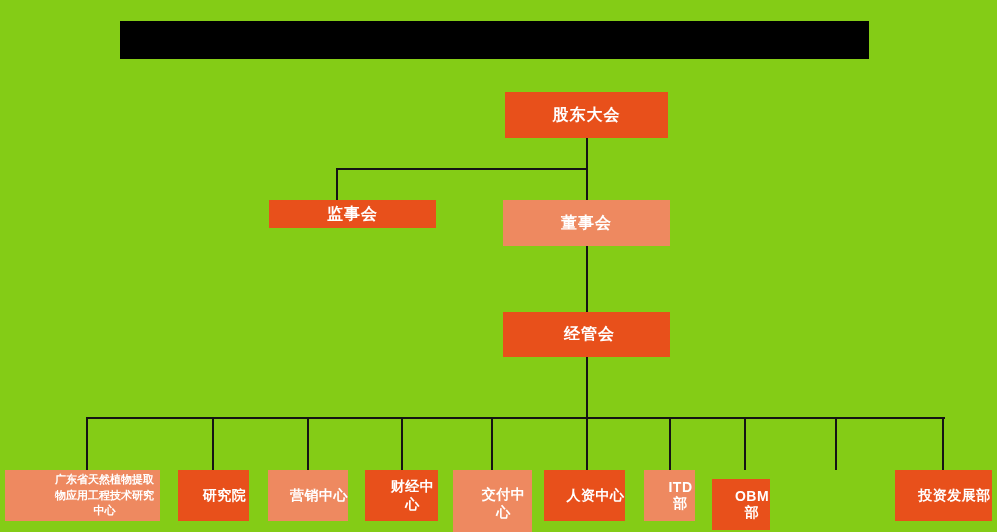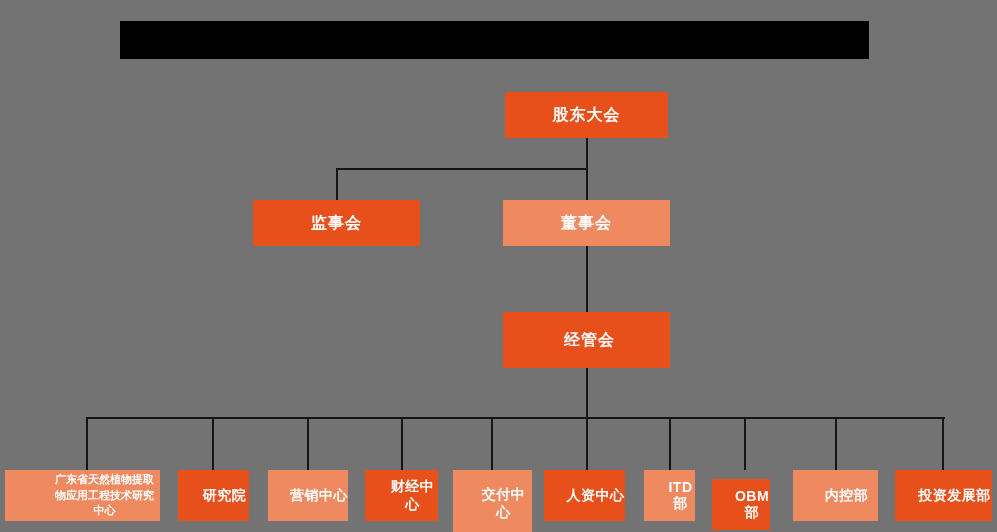--- a/index.html
+++ b/index.html
@@ -5,21 +5,21 @@
   html, body {
     margin: 0;
     padding: 0;
     background: #ffffff;
     font-family: "Liberation Sans", "DejaVu Sans", sans-serif;
   }
   .canvas {
     position: relative;
     width: 997px;
     height: 532px;
-    background: #737373;
+    background: #84cc16;
     overflow: hidden;
   }
   .redacted-bar {
     position: absolute;
     background: #000000;
   }
   .node {
     position: absolute;
     display: flex;
     align-items: center;
@@ -64,29 +64,28 @@
   <div class="line" style="left:401px; top:417px; width:2px; height:53px;"></div>
   <div class="line" style="left:491px; top:417px; width:2px; height:53px;"></div>
   <div class="line" style="left:586px; top:417px; width:2px; height:53px;"></div>
   <div class="line" style="left:669px; top:417px; width:2px; height:53px;"></div>
   <div class="line" style="left:744px; top:417px; width:2px; height:53px;"></div>
   <div class="line" style="left:835px; top:417px; width:2px; height:53px;"></div>
   <div class="line" style="left:942px; top:417px; width:2px; height:53px;"></div>
 
   <div class="node primary lvl-top" style="left:505px; top:92px; width:163px; height:46px;">股东大会</div>
 
-  <div class="node primary lvl-top" style="left:253px; top:200px; width:167px; height:46px;">监事会</div>
+  <div class="node primary lvl-top" style="left:269px; top:200px; width:167px; height:28px;">监事会</div>
   <div class="node secondary lvl-top" style="left:503px; top:200px; width:167px; height:46px;">董事会</div>
 
-  <div class="node primary lvl-top" style="left:503px; top:312px; width:167px; height:56px;padding-left:6px;">经管会</div>
+  <div class="node primary lvl-top" style="left:503px; top:312px; width:167px; height:45px;padding-left:6px;">经管会</div>
 
   <div class="node secondary lvl-dept long" style="left:5px; top:470px; width:155px; height:51px;padding-left:48px;">广东省天然植物提取物应用工程技术研究中心</div>
   <div class="node primary lvl-dept" style="left:178px; top:470px; width:71px; height:51px;">研究院</div>
   <div class="node secondary lvl-dept" style="left:268px; top:470px; width:80px; height:51px;">营销中心</div>
   <div class="node primary lvl-dept" style="left:365px; top:470px; width:73px; height:51px;">财经中心</div>
   <div class="node secondary lvl-dept" style="left:453px; top:470px; width:79px; height:67px;">交付中心</div>
   <div class="node primary lvl-dept" style="left:544px; top:470px; width:81px; height:51px;">人资中心</div>
   <div class="node secondary lvl-dept" style="left:644px; top:470px; width:51px; height:51px;">ITD部</div>
   <div class="node primary lvl-dept" style="left:712px; top:470px; width:58px; height:51px;margin-top:9px;">OBM部</div>
-  <div class="node secondary lvl-dept" style="left:793px; top:470px; width:85px; height:51px;">内控部</div>
   <div class="node primary lvl-dept" style="left:895px; top:470px; width:97px; height:51px;">投资发展部</div>
 
 </div>
 
 </body></html>

